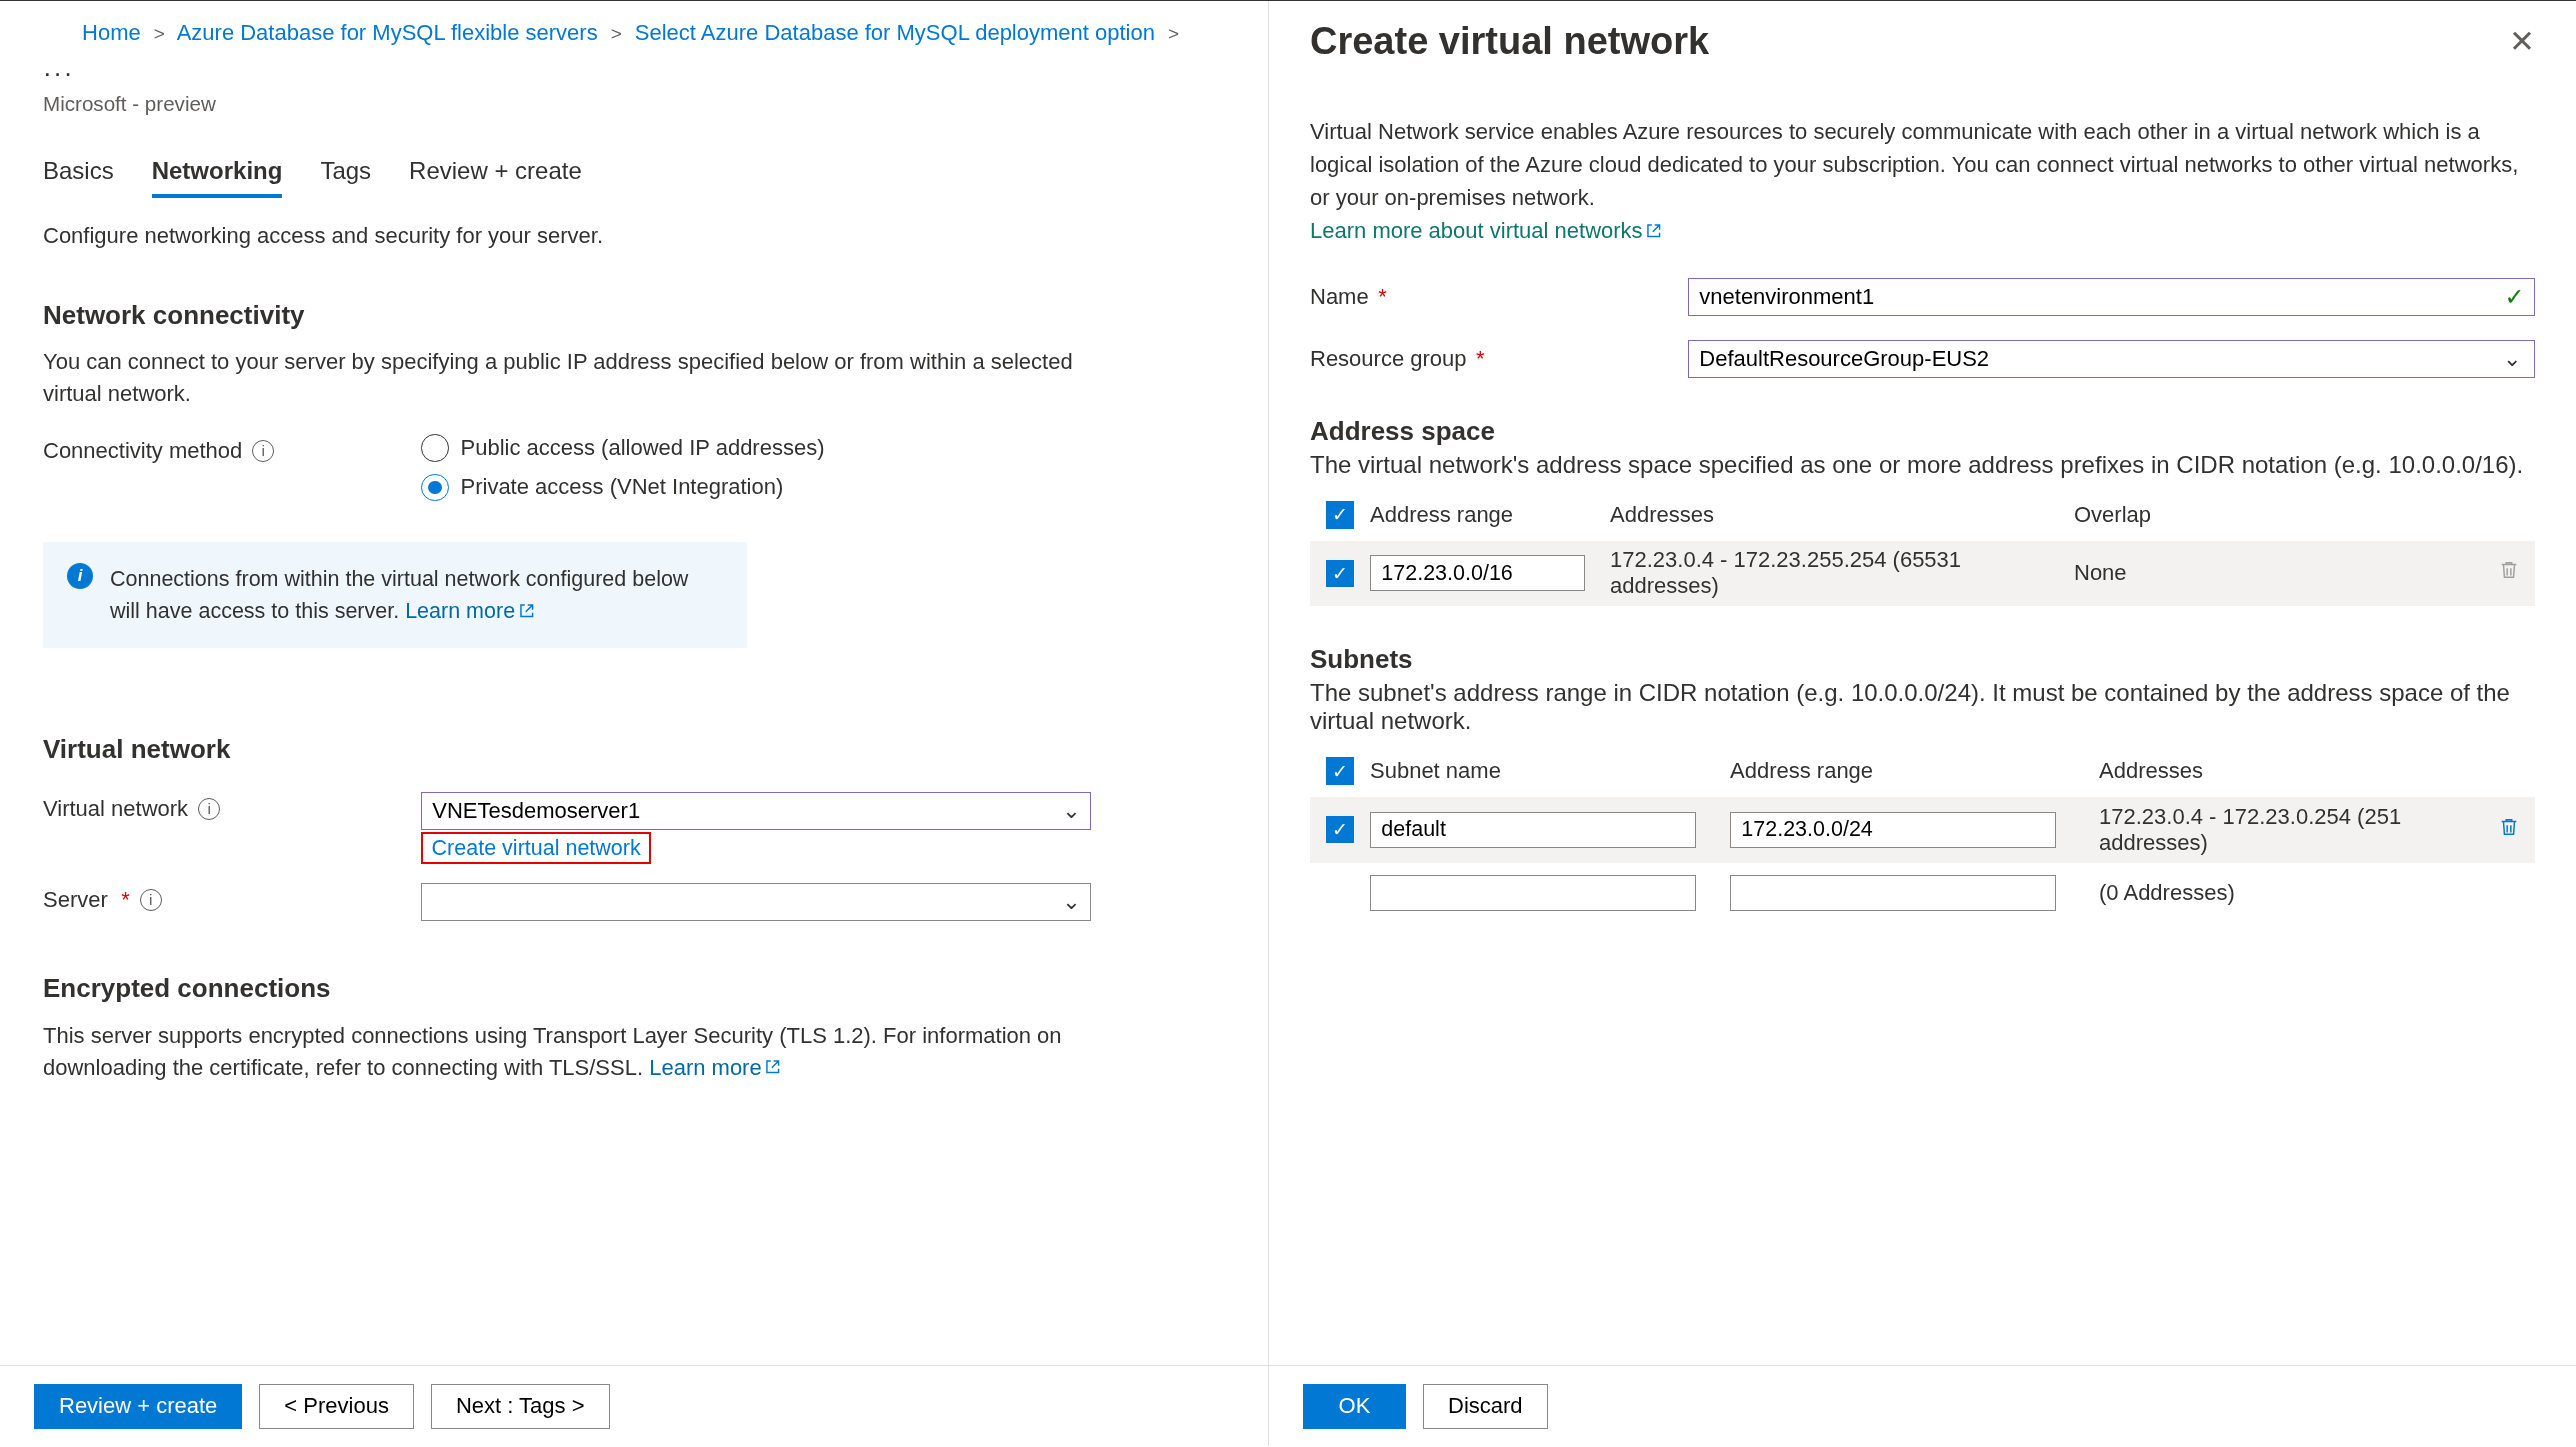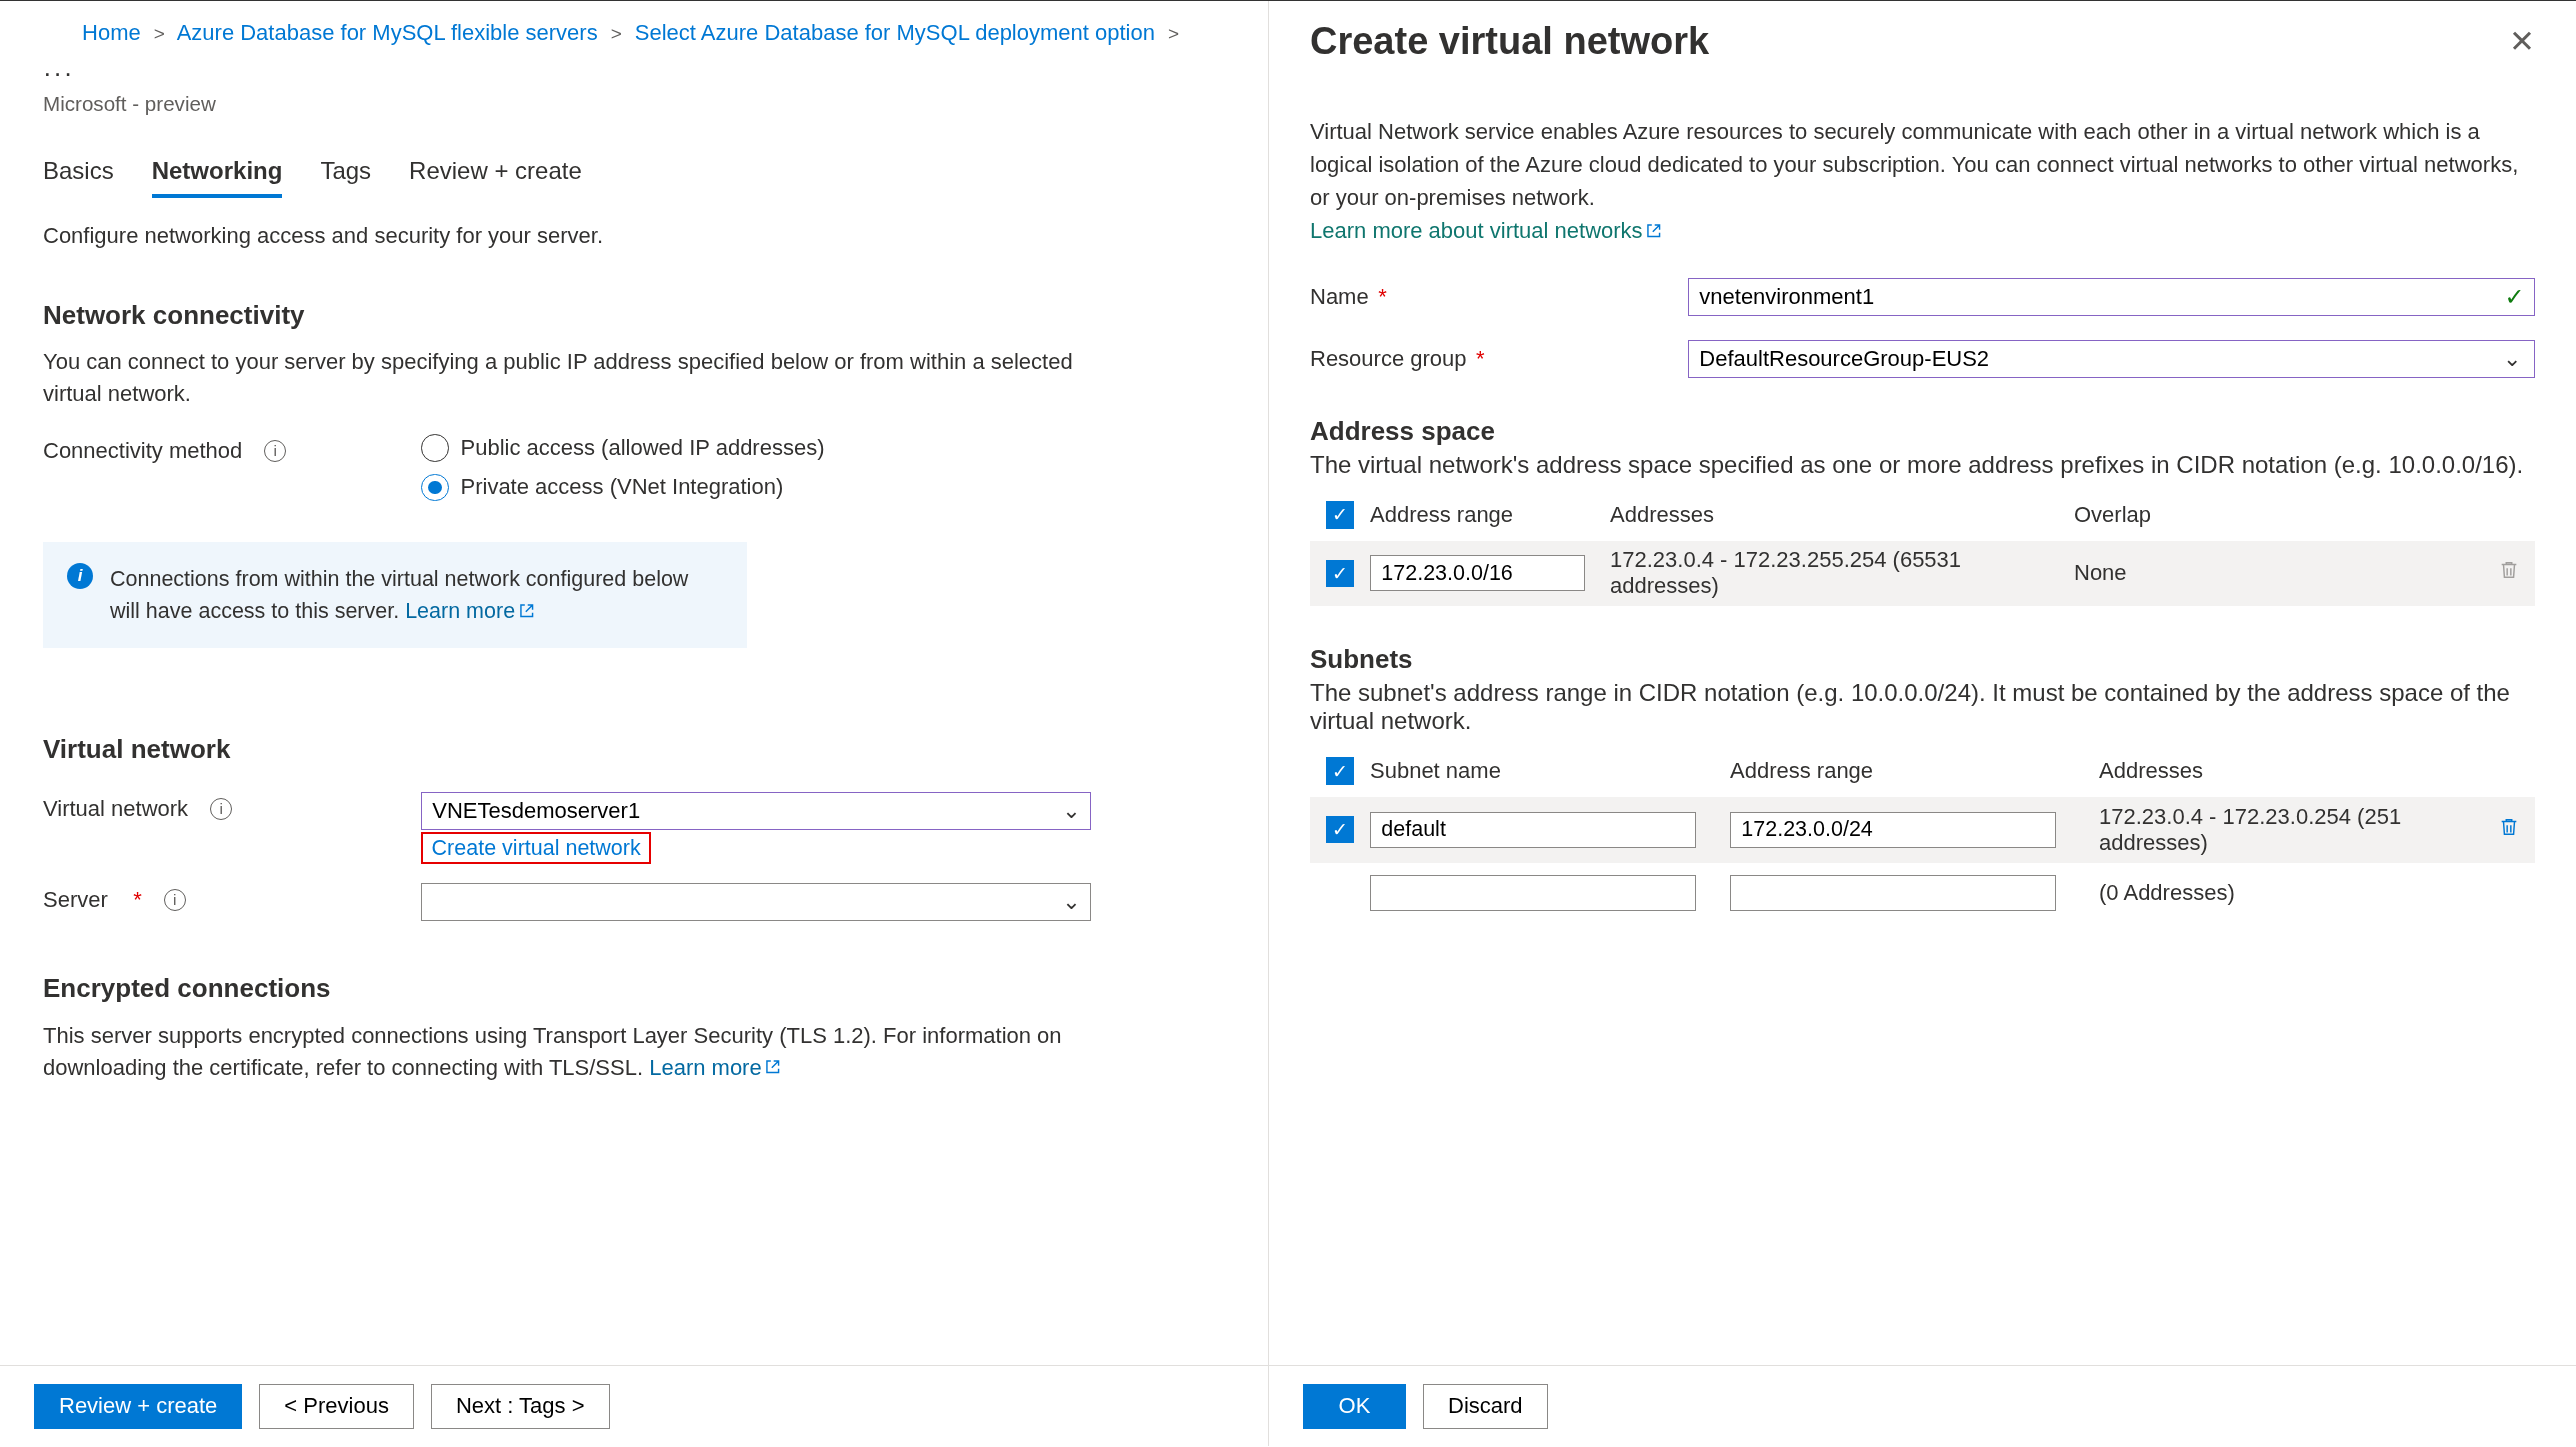--- a/index.html
+++ b/index.html
@@ -16,21 +16,21 @@
   .page-title-row { display:flex; align-items:center; gap:17px;}
   .page-title { font-size: 45px; font-weight: 600; }
   .ellipsis-btn { font-size: 26px; color:#323130; cursor:pointer; letter-spacing:1.7px; }
   .page-subtitle { font-size: 20.6px; color: #605e5c; margin-top: 3.4px; }
   .tabs { margin-top: 41px; display:flex; gap: 38px; border-bottom: none; }
   .tab { font-size: 24px; color:#323130; padding-bottom: 8.6px; cursor:pointer; }
   .tab.active { font-weight:600; border-bottom: 4.3px solid #0078d4; }
   .section-p { font-size: 22px; color:#323130; margin-top: 22px; max-width: 1082px; line-height: 1.45; }
   h3.section-h { font-size: 26px; font-weight:600; margin-top: 48px; }
   .field-row { display:flex; align-items:flex-start; margin-top: 24px; }
-  .field-label { width: 378px; font-size:22px; display:flex; align-items:center; gap:22px; padding-top:3.4px; }
+  .field-label { width: 378px; font-size:22px; display:flex; align-items:center; gap:10px; padding-top:3.4px; }
   .info-icon { width:22px; height:22px; border:1.7px solid #605e5c; border-radius:50%; display:inline-flex; align-items:center; justify-content:center; font-size:15.5px; color:#605e5c; }
   .radio-group { display:flex; flex-direction:column; gap:12px; }
   .radio-opt { display:flex; align-items:center; gap:12px; font-size:22px; cursor:pointer; }
   .radio { width:27.5px; height:27.5px; border:1.7px solid #323130; border-radius:50%; display:inline-flex; align-items:center; justify-content:center; }
   .radio.checked { border-color:#0078d4; }
   .radio.checked::after { content:''; width:13.7px; height:13.7px; border-radius:50%; background:#0078d4; }
   .info-box { margin-top:41px; background:#eff6fc; padding:20.6px 24px; display:flex; gap:17px; max-width:704px; font-size:21.5px; line-height:1.5; }
   .info-box .icon { width:26px; height:26px; border-radius:50%; background:#0078d4; color:#fff; display:flex; align-items:center; justify-content:center; font-style:italic; font-weight:bold; flex-shrink:0; font-size:17px; }
   .info-box a { color:#0078d4; text-decoration:none; }
   .ext-icon { display:inline-block; width:15.5px; height:15.5px; margin-left:3.4px; vertical-align:baseline;}

